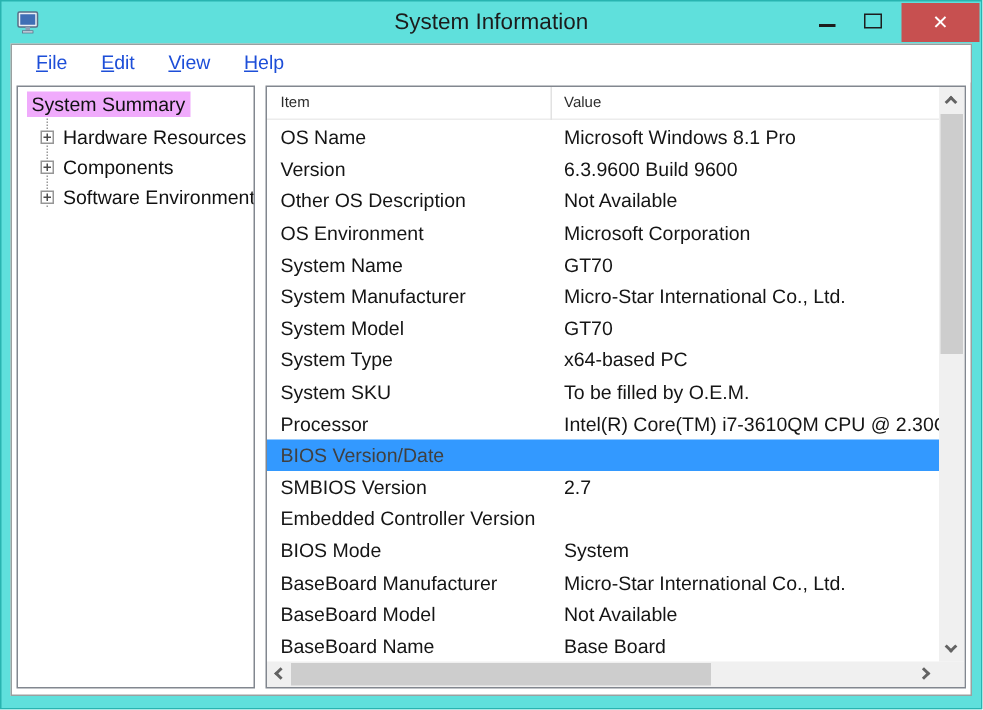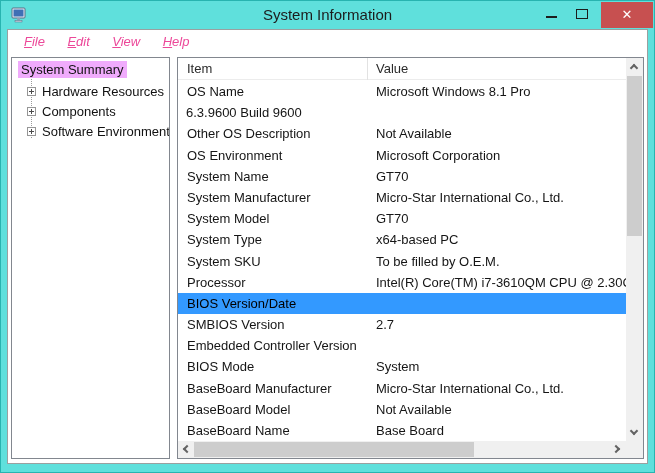--- a/index.html
+++ b/index.html
@@ -17,50 +17,50 @@
   .glyph-min{position:absolute;left:10px;top:15px;width:11px;height:0;border-top:2px solid #1d1d1d;}
   .glyph-max{position:absolute;left:9px;top:8px;width:12px;height:10px;border:1.5px solid #1d1d1d;background:transparent;}
   .btn-close{position:absolute;top:1px;right:1px;width:52px;height:26px;background:#c75050;
     color:#ffffff;text-align:center;line-height:26px;font-size:13px;font-weight:bold;cursor:default;}
 
   
   .client{position:absolute;left:6px;right:6px;top:28px;bottom:8px;background:#ffffff;border:1px solid #9aa0a0;}
 
   
   .menubar{position:absolute;left:0;top:0;right:0;height:25px;background:#fff;padding-left:7px;}
-  .menu-item{display:inline-block;padding:4px 9px 0 9px;font-size:13px;color:#ec4899;height:25px;cursor:default;font-style:italic;}
+  .menu-item{display:inline-block;padding:4px 9px 0 9px;font-size:13px;color:#1d4ed8;height:25px;cursor:default;}
   .menu-item .mkey{text-decoration:underline;}
 
   
   .tree-pane{position:absolute;left:3px;top:27px;width:159px;bottom:4px;background:#fff;border:1px solid #82878f;overflow:hidden;}
   .tree-connector{position:absolute;left:19px;top:18px;height:62px;border-left:1px dotted #9a9a9a;}
   .tree-item{position:absolute;left:0;right:0;height:18px;font-size:13px;color:#111;white-space:nowrap;cursor:default;}
   .tree-item.root{top:4px;left:6px;}
   .tree-item.root .tlabel{background:#f0abfc;padding:1px 3px;}
   .tree-item.c1{top:25px;text-align:center;}
   .tree-item.c2{top:45px;text-align:right;}
   .tree-item.c3{top:65px;}
   .tree-item .plusbox{position:absolute;left:15px;top:4px;width:9px;height:9px;border:1px solid #969696;background:#fff;}
   .tree-item .plusbox::before{content:"";position:absolute;left:1px;top:3px;width:5px;height:1px;background:#4b4b4b;}
   .tree-item .plusbox::after{content:"";position:absolute;left:3px;top:1px;width:1px;height:5px;background:#4b4b4b;}
   .tree-item.child .tlabel{position:absolute;left:30px;top:1px;}
 
   
   .table-pane{position:absolute;left:169px;right:3px;top:27px;bottom:4px;background:#fff;border:1px solid #82878f;overflow:hidden;}
   .thead{position:absolute;left:0;top:0;right:17px;height:22px;background:#fff;border-bottom:1px solid #ececec;}
-  .thead .hcell{position:absolute;top:0;height:22px;line-height:22px;font-size:13px;color:#2b2b2b;white-space:nowrap;}
+  .thead .hcell{position:absolute;top:0;height:22px;line-height:22px;font-size:10px;color:#2b2b2b;white-space:nowrap;}
   .thead .h-item{left:9px;width:181px;border-right:1px solid #e2e2e2;}
   .thead .h-value{left:198px;right:0;}
   .tbody{position:absolute;left:0;top:23px;right:17px;bottom:17px;overflow:hidden;}
   .trow{display:grid;grid-template-columns:190px 1fr;height:21.2px;line-height:21.2px;font-size:13px;color:#151515;}
   .trow .tcell{white-space:nowrap;overflow:hidden;}
   .trow .item{padding-left:9px;}
   .trow .value{padding-left:8px;}
   .trow.selected{background:#3399ff;}
-  .trow.selected .tcell{color:#000000;}
+  .trow.selected .tcell{color:#404040;}
 
   
   .vscroll{position:absolute;top:0;right:0;bottom:17px;width:17px;background:#f0f0f0;}
   .vthumb{position:absolute;top:18px;left:1px;right:1px;height:160px;background:#cdcdcd;}
   .hscroll{position:absolute;left:0;right:17px;bottom:0;height:17px;background:#f0f0f0;}
   .hthumb{position:absolute;left:16px;top:1px;bottom:1px;width:280px;background:#cdcdcd;}
   .sb-corner{position:absolute;right:0;bottom:0;width:17px;height:17px;background:#f0f0f0;}
   .sb-btn{position:absolute;width:17px;height:17px;}
   .sb-up{top:0;left:0;}
   .sb-down{bottom:0;left:0;}
@@ -126,20 +126,21 @@
       <div class="thead">
         <span class="hcell h-item">Item</span>
         <span class="hcell h-value">Value</span>
       </div>
       <div class="tbody">
         <div class="trow">
             <span class="tcell item">OS Name</span>
             <span class="tcell value">Microsoft Windows 8.1 Pro</span>
           </div>
         <div class="trow">
+            <span class="tcell item">Version</span>
             <span class="tcell value">6.3.9600 Build 9600</span>
           </div>
         <div class="trow">
             <span class="tcell item">Other OS Description</span>
             <span class="tcell value">Not Available</span>
           </div>
         <div class="trow">
             <span class="tcell item">OS Environment</span>
             <span class="tcell value">Microsoft Corporation</span>
           </div>

